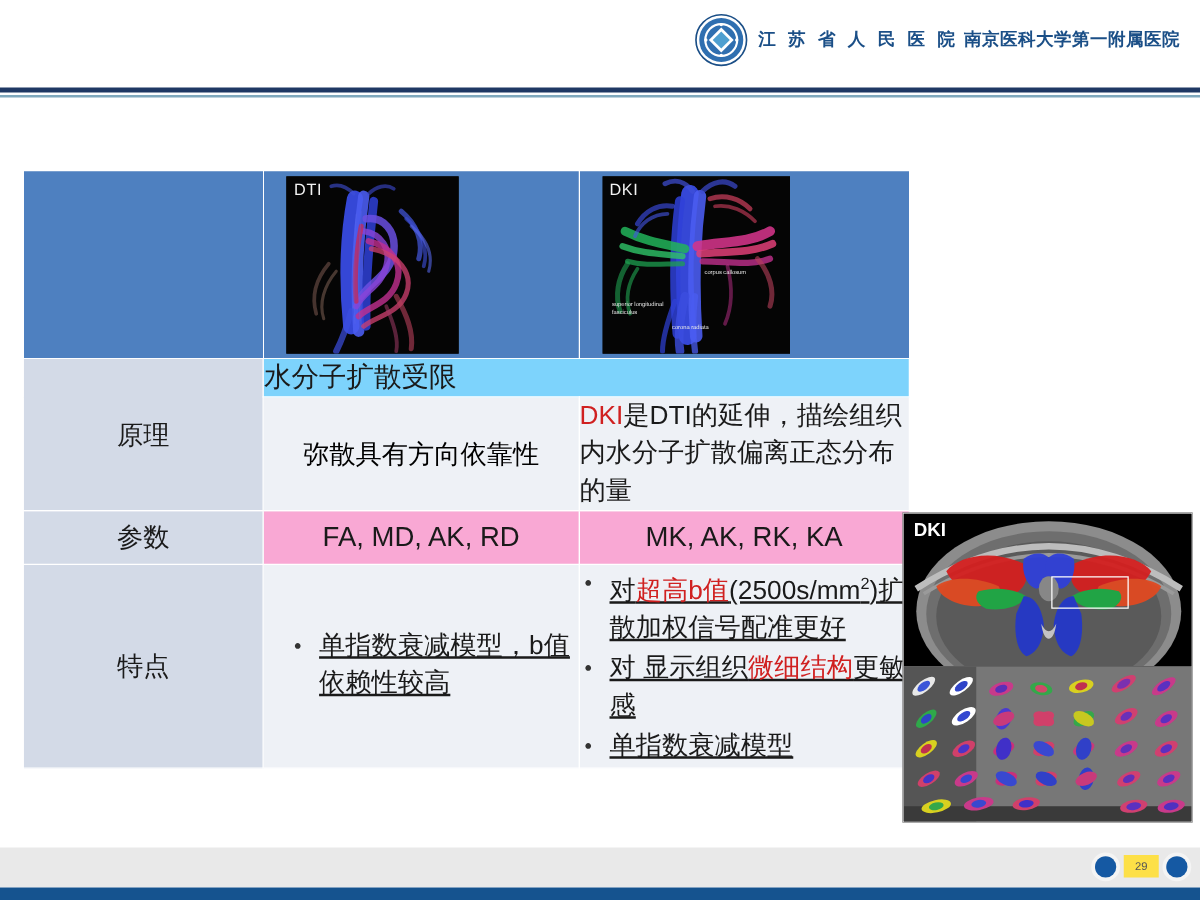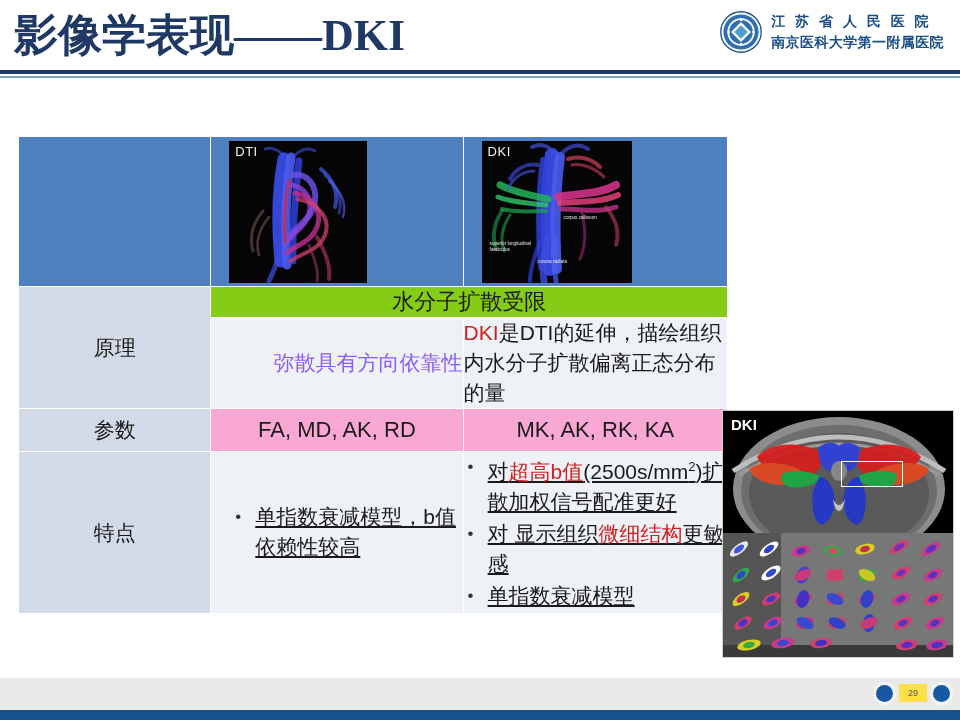--- a/index.html
+++ b/index.html
@@ -44,21 +44,21 @@
   }
 
   #logo-mark {
     width: 44px;
     height: 44px;
     flex: 0 0 auto;
   }
 
   #logo-text-block {
     display: flex;
-    flex-direction: column;
+    flex-direction: row;
     justify-content: flex-end;
     gap: 4px;
   }
 
   .logo-line {
     font-family: "Liberation Serif", "DejaVu Serif", serif;
     font-size: 14px;
     font-weight: bold;
     color: #1b4f87;
     white-space: nowrap;
@@ -113,37 +113,36 @@
 
   .row-label-cell {
     background: #d3dae7;
     text-align: center;
     font-size: 21px;
     color: #1a1a1a;
   }
 
   .cell-plain {
     background: #eef1f6;
-    text-align: right;
+    text-align: center;
     font-size: 21px;
-    color: #8b5cf6;
+    color: #000000;
     padding: 6px 8px;
   }
 
   .cell-shade {
     background: #f9a8d4;
     text-align: center;
     font-size: 22px;
     color: #1a1a1a;
     padding: 7px 8px;
   }
 
   .cell-span-title {
-    background: #84cc16;
-    text-align: center;
+    background: #7dd3fc;
     font-size: 22px;
     color: #1a1a1a;
     padding: 8px;
   }
 
   .cell-text-block {
     background: #eef1f6;
     font-size: 21px;
     line-height: 30px;
     color: #1a1a1a;
@@ -303,21 +302,20 @@
     font-size: 9px;
     display: flex;
     align-items: center;
     justify-content: center;
   }
 </style>
 </head>
 <body>
 
 <div id="slide-header">
-  <div id="slide-title">影像学表现——DKI</div>
 
   <div id="hospital-logo">
     <svg id="logo-mark" viewBox="0 0 100 100">
       <circle cx="50" cy="50" r="46" fill="none" stroke="#1b4f87" stroke-width="3"></circle>
       <circle cx="50" cy="50" r="40" fill="#2f6fb0"></circle>
       <circle cx="50" cy="50" r="31" fill="#ffffff"></circle>
       <circle cx="50" cy="50" r="27" fill="#2f6fb0"></circle>
       <rect x="34" y="34" width="32" height="32" transform="rotate(45 50 50)" fill="#ffffff"></rect>
       <rect x="39" y="39" width="22" height="22" transform="rotate(45 50 50)" fill="#4e9fd0"></rect>
       <circle cx="50" cy="22" r="3" fill="#ffffff"></circle>

